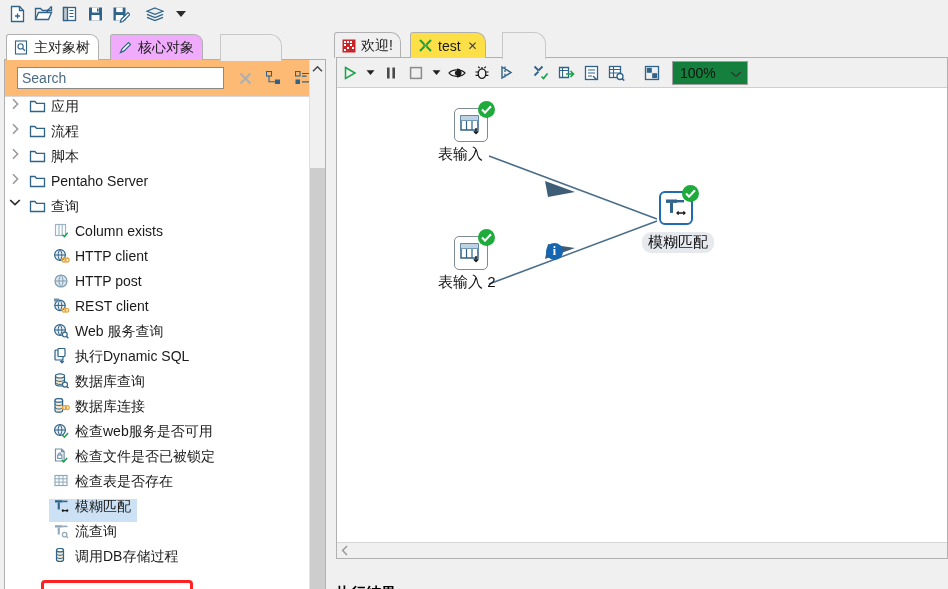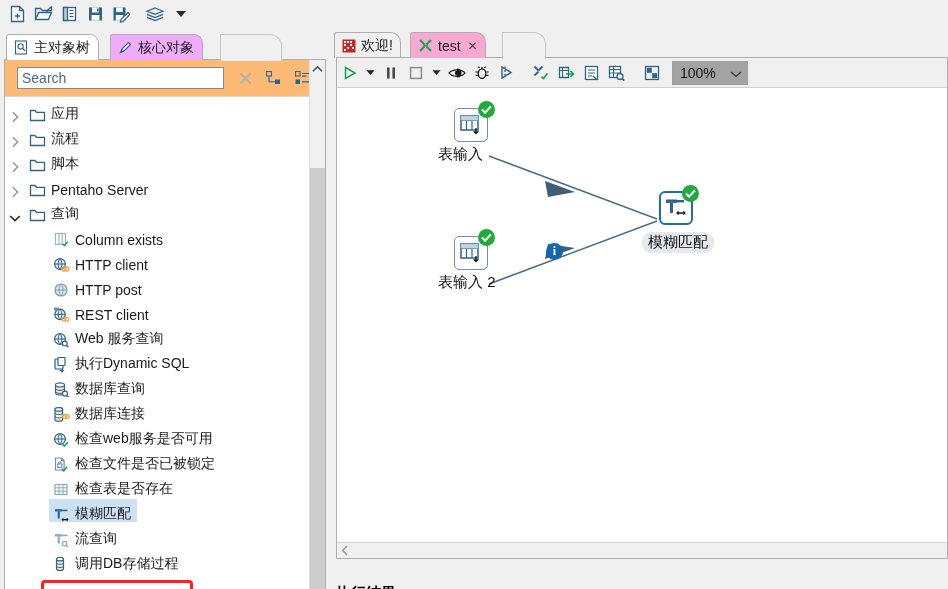--- a/index.html
+++ b/index.html
@@ -58,21 +58,21 @@
   .search-input::placeholder{color:#4a6a84;opacity:1;}
   .xbtn{margin-left:10px;width:22px;height:22px;display:flex;align-items:center;justify-content:center;}
   .mini-ic{width:24px;height:22px;display:flex;align-items:center;justify-content:center;margin-left:5px;}
 
   .tree-sep{position:absolute;left:0;top:36px;width:320px;height:1px;background:#d8d8d8;}
 
   .tree{
     position:absolute;left:0;top:38px;width:306px;height:514px;overflow:hidden;
   }
   .trow{
-    position:relative;height:25px;display:flex;align-items:flex-end;
+    position:relative;height:25px;display:flex;align-items:flex-start;
     font-size:14px;white-space:nowrap;
   }
   .twist{width:20px;display:flex;align-items:center;justify-content:center;}
   .tico{width:24px;display:flex;align-items:center;justify-content:center;}
   .tlabel{padding-left:2px;}
   .trow.lvl0 .tico{margin-left:0px;}
   .trow.lvl1{padding-left:44px;}
   .trow.selected .sel-bg{
     position:absolute;left:44px;top:1px;height:23px;background:#cde1f5;z-index:0;
   }
@@ -95,42 +95,42 @@
 
   
   .right-panel{position:absolute;left:332px;top:28px;width:616px;height:561px;background:#f0f0f0;}
   .rtabstrip{position:absolute;left:2px;top:4px;height:26px;width:612px;}
   .rtab{
     position:absolute;top:0;height:26px;display:flex;align-items:center;
     padding:0 7px;box-sizing:border-box;border:1px solid #b0b0b0;border-bottom:none;
     border-top-left-radius:3px;border-top-right-radius:10px;
     font-size:14px;white-space:nowrap;background:#f0f0f0;
   }
-  .rtab.active{background:#f9a8d4;z-index:3;}
+  .rtab.active{background:#fde047;z-index:3;}
   .rtab .ticon{margin-right:5px;display:flex;align-items:center;}
   .rtab .closex{margin-left:7px;color:#444;font-size:12px;}
   .rtab-ghost{
     position:absolute;top:0;width:42px;height:26px;border:1px solid #c8c8c8;
     border-bottom:none;background:#f0f0f0;border-top-right-radius:12px;z-index:1;
   }
 
   .canvas-frame{
     position:absolute;left:4px;top:29px;width:612px;height:502px;
     background:#ffffff;border:1px solid #b0b0b0;box-sizing:border-box;
   }
   .canvas-toolbar{
     position:absolute;left:0;top:0;width:610px;height:30px;background:#f0f0f0;
     display:flex;align-items:center;border-bottom:1px solid #cfcfcf;box-sizing:border-box;
   }
   .ctb{width:25px;height:26px;display:flex;align-items:center;justify-content:center;}
   .ctb.small{width:16px;}
   .ctb-gap{width:10px;}
   .zoomsel{
     margin-left:8px;height:24px;min-width:76px;display:flex;align-items:center;
-    justify-content:space-between;background:#a3a3a3;border:1px solid #a0a0a0;
+    justify-content:space-between;background:#15803d;border:1px solid #a0a0a0;
     padding:0 5px 0 7px;box-sizing:border-box;font-size:14px;color:#111;
   }
   .zoomsel .chev{margin-left:10px;}
 
   .canvas{
     position:absolute;left:0;top:30px;width:610px;height:440px;background:#ffffff;overflow:hidden;
   }
   .hscroll{
     position:absolute;left:0;bottom:0;width:610px;height:16px;background:#f0f0f0;
     border-top:1px solid #d4d4d4;box-sizing:border-box;display:flex;align-items:center;

